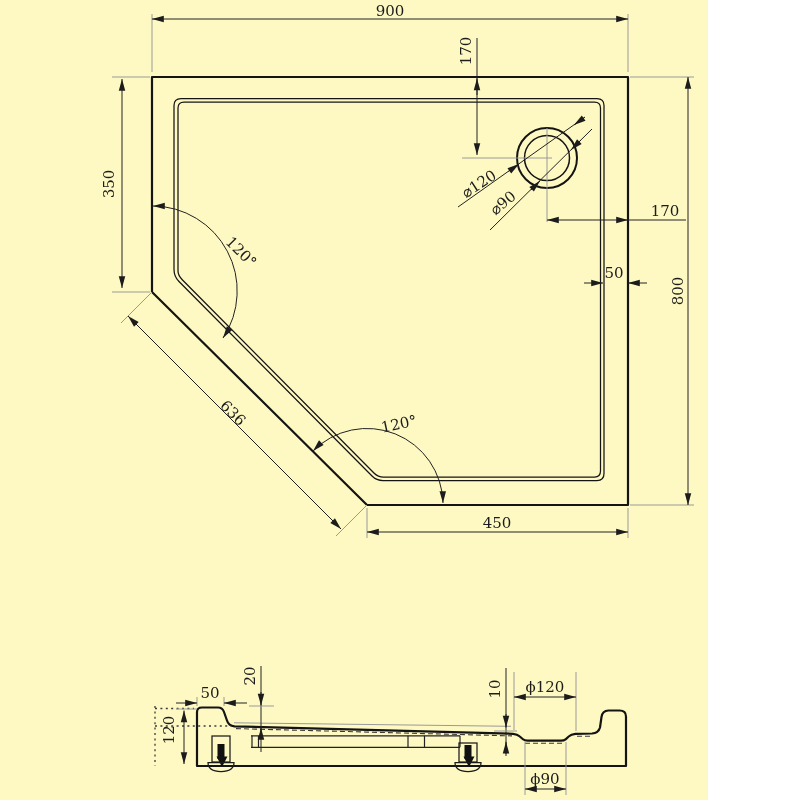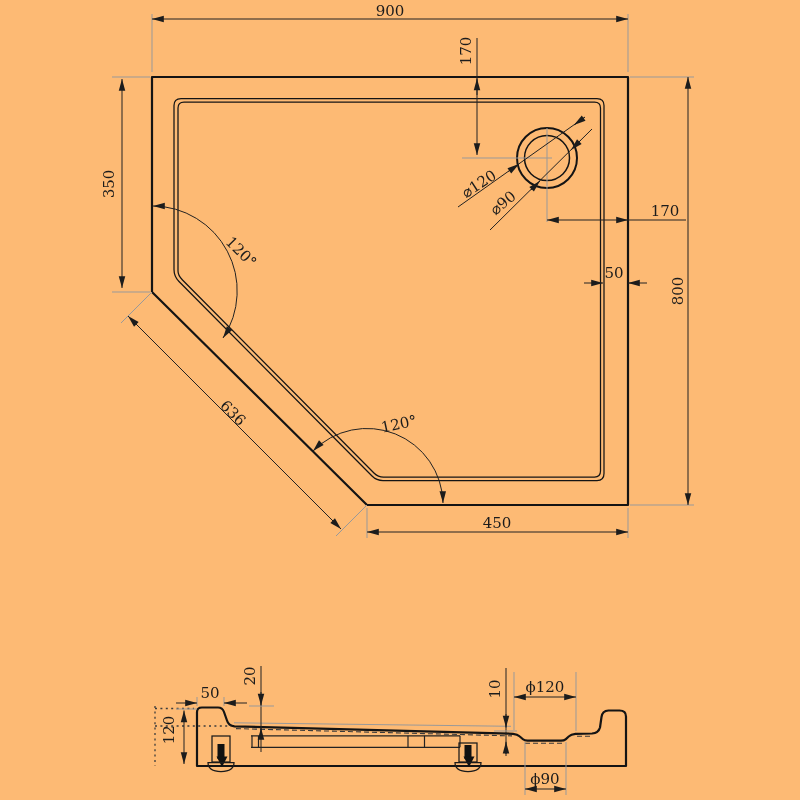--- a/index.html
+++ b/index.html
@@ -1,16 +1,16 @@
 <!DOCTYPE html>
 <html><head>
 <meta charset="utf-8">
 <style>
   html,body{margin:0;padding:0;background:#ffffff;}
-  .stage{position:relative;width:800px;height:800px;background:#fdba74;overflow:hidden;}
+  .stage{position:relative;width:708px;height:800px;background:#fef9c3;overflow:hidden;}
   svg{position:absolute;left:0;top:0;}
   svg text{font-family:"DejaVu Serif","Liberation Serif",serif;font-size:15px;fill:#1c1c1c;}
   .outline{stroke:#141414;stroke-width:2.2;fill:none;stroke-linejoin:round;stroke-linecap:round;}
   .rim{stroke:#141414;stroke-width:1.25;fill:none;}
   .dim{stroke:#222;stroke-width:1;fill:none;}
   .ext{stroke:#999;stroke-width:1;fill:none;}
   .dash{stroke:#3a3a3a;stroke-width:1.1;fill:none;stroke-dasharray:5 3;}
   .dots{stroke:#3c3c3c;stroke-width:1.3;fill:none;stroke-dasharray:2 3.4;}
   .frame{stroke:#222;stroke-width:1.2;fill:none;}
   .foot{stroke:#1a1a1a;stroke-width:1.25;fill:none;}

